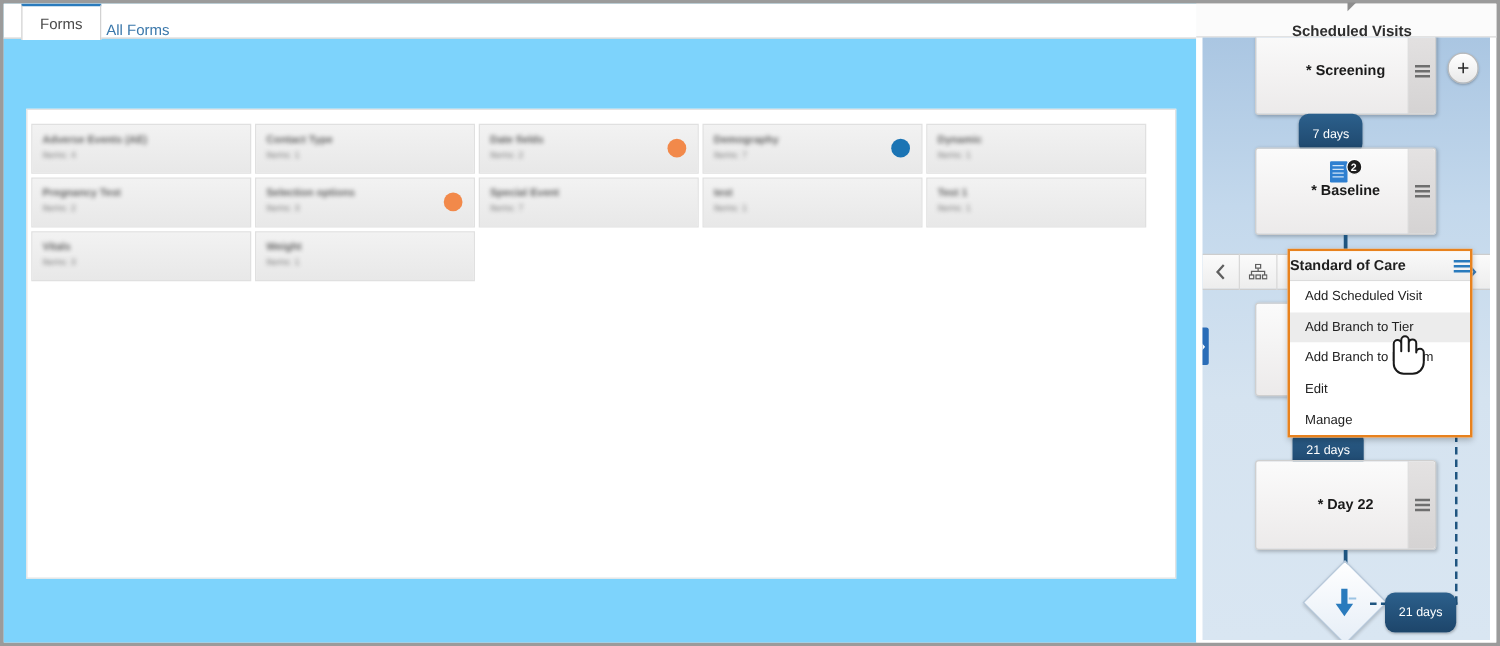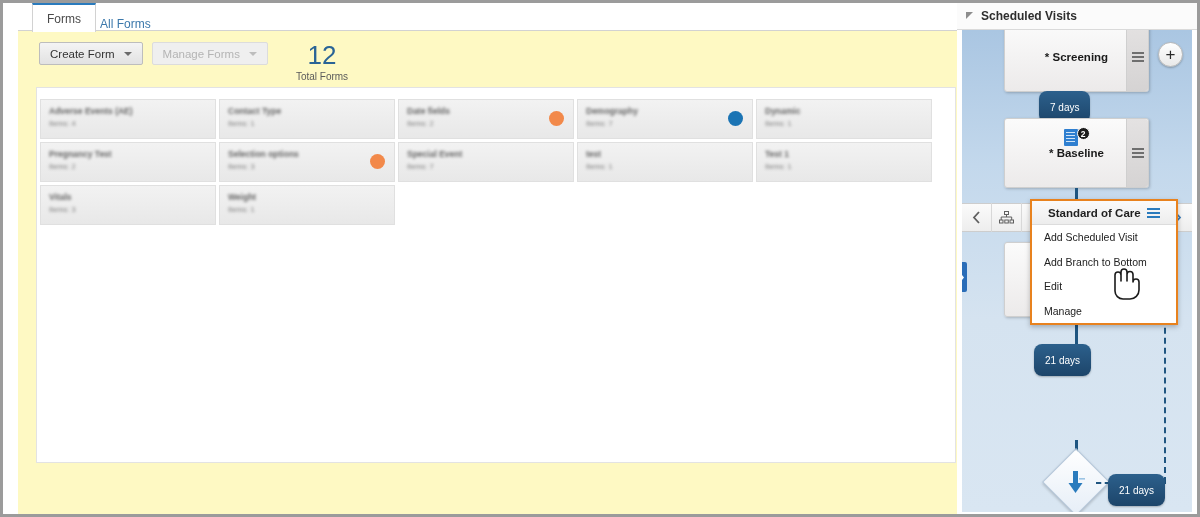--- a/index.html
+++ b/index.html
@@ -10,21 +10,21 @@
   }
   .screen { position: relative; width: 1200px; height: 517px; background: #fff; }
 
   
   .frame-top { position:absolute; top:0; left:0; width:1200px; height:3px; background:#9b9b9b; }
   .frame-bottom { position:absolute; bottom:0; left:0; width:1200px; height:3px; background:#9b9b9b; }
   .frame-left { position:absolute; top:0; left:0; width:3px; height:517px; background:#9b9b9b; }
   .frame-right { position:absolute; top:0; right:0; width:3px; height:517px; background:#9b9b9b; }
 
   
-  .left-region { position:absolute; left:18px; top:3px; width:954px; height:511px; background:#fef9c3; }
+  .left-region { position:absolute; left:3px; top:3px; width:954px; height:511px; background:#7dd3fc; }
 
   .tabbar { position:relative; height:28px; border-bottom:1px solid #d2d2d2; background:#fff; }
   .tab {
     position:absolute; top:0; height:41px; padding:0 14px;
     display:flex; align-items:center; font-size:12px; color:#3b6e9e;
     cursor:pointer; white-space:nowrap;
   }
   .tab.active {
     left:14px; border-left:1px solid #d2d2d2; border-right:1px solid #d2d2d2;
     border-top:2px solid #2a7bbd; background:#fff; color:#4a4a4a;
@@ -75,21 +75,21 @@
     filter:blur(1.7px); opacity:.68; white-space:nowrap; overflow:hidden;
   }
   .card-dot {
     position:absolute; right:9px; top:11px; width:15px; height:15px; border-radius:50%;
   }
 
   
   .right-panel { position:absolute; right:3px; top:3px; width:240px; height:511px; background:#fff; }
   .sv-header {
     height:27px; display:flex; align-items:center; gap:8px; padding-left:9px;
-    background:#fbfbfb; border-bottom:1px solid #dadada;
+    background:#fbfbfb; border-bottom:1px solid #dadada;flex-direction:column;
   }
   .sv-tri {
     width:0;height:0;border-top:7px solid #8d8d8d;border-right:7px solid transparent;
     transform:translateY(-1px);
   }
   .sv-title { font-size:12px; color:#2e2e2e; font-weight:bold; }
 
   .canvas {
     position:absolute; left:5px; top:27px; width:230px; height:482px;
     background:linear-gradient(#aac6e2 0%, #c3d8ec 28%, #d5e3f0 60%, #d9e6f2 100%);
@@ -172,21 +172,21 @@
   .nav-btn.right { border-right:none; border-left:1px solid #d8d8d8; margin-left:auto; }
 
   
   .ctx-menu {
     position:absolute; left:68px; top:169px; width:148px;
     border:2.5px solid #e8821e; background:#fff; z-index:40;
     box-shadow:0 2px 5px rgba(0,0,0,.25);
   }
   .ctx-head {
     height:24px; display:flex; align-items:center; justify-content:space-between;
-    padding:0 16px; background:linear-gradient(#fafafa,#ededed);
+    padding:0 0; background:linear-gradient(#fafafa,#ededed);
     border-bottom:1px solid #dcdcdc;
   }
   .ctx-title { font-size:11.5px; font-weight:bold; color:#1f1f1f; }
   .ctx-burger { display:flex; flex-direction:column; gap:2px; cursor:pointer; }
   .ctx-burger i { display:block; width:13px; height:2px; background:#2a7bbd; }
   .ctx-item {
     height:24.6px; display:flex; align-items:center; padding-left:12px;
     font-size:10.5px; color:#222; cursor:pointer; background:#fff;
   }
   .ctx-item.hover { background:#ececec; }
@@ -216,34 +216,20 @@
 
     <div class="tabbar">
       <div class="tab active">
         <span>Forms</span>
       </div>
       <div class="tab inactive">
         <span>All Forms</span>
       </div>
     </div>
 
-    <div class="toolbar">
-      <button class="btn">
-        <span>Create Form</span>
-        <span class="caret"></span>
-      </button>
-      <button class="btn disabled">
-        <span>Manage Forms</span>
-        <span class="caret"></span>
-      </button>
-      <div class="total-block">
-        <div class="total-num">12</div>
-        <div class="total-lbl">Total Forms</div>
-      </div>
-    </div>
 
     <div class="cards-panel">
       <div class="cards-grid" id="cards-grid">
           <div class="form-card">
             <div class="card-title">Adverse Events (AE)</div>
             <div class="card-sub">Items: 4</div>
           </div>
           <div class="form-card">
             <div class="card-title">Contact Type</div>
             <div class="card-sub">Items: 1</div>
@@ -333,20 +319,30 @@
         </span>
       </div>
 
       <div class="connector" style="left:113px; top:158px; height:30px;"></div>
 
       <div class="node" style="left:42px; top:212px; height:75px;"></div>
 
       <div class="connector" style="left:113px; top:286px; height:40px;"></div>
       <div class="pill" style="left:72px; top:314px;">21 days</div>
 
+      <div class="node" style="left:42px; top:338px; height:72px;">
+        <span class="node-label">* Day 22</span>
+        <span class="node-grip">
+          <span class="grip-lines">
+              <i></i>
+              <i></i>
+              <i></i>
+            </span>
+        </span>
+      </div>
 
       <div class="connector" style="left:113px; top:410px; height:26px;"></div>
 
       <div class="diamond" style="left:90px; top:428px;"></div>
       <div class="diamond-icon" style="left:90px; top:428px;">
         <svg width="22" height="24" viewBox="0 0 22 24">
           <rect x="8" y="1" width="5" height="13" fill="#2a7bbd"></rect>
           <polygon points="3.5,13 17.5,13 10.5,23" fill="#2a7bbd"></polygon>
           <rect x="14" y="8" width="6" height="1.6" fill="#9cc4e4"></rect>
         </svg>
@@ -383,20 +379,21 @@
         <div class="ctx-head">
           <span class="ctx-title">Standard of Care</span>
           <span class="ctx-burger">
               <i></i>
               <i></i>
               <i></i>
             </span>
         </div>
         <div id="ctx-items">
             <div class="ctx-item">Add Scheduled Visit</div>
+            <div class="ctx-item hover">Add Branch to Tier</div>
             <div class="ctx-item">Add Branch to Bottom</div>
             <div class="ctx-item">Edit</div>
             <div class="ctx-item">Manage</div>
           </div>
       </div>
 
       <div class="collapse-tab">
         <svg width="5" height="9" viewBox="0 0 5 9">
           <polyline points="1,1 4,4.5 1,8" fill="none" stroke="#fff" stroke-width="1.6"></polyline>
         </svg>

